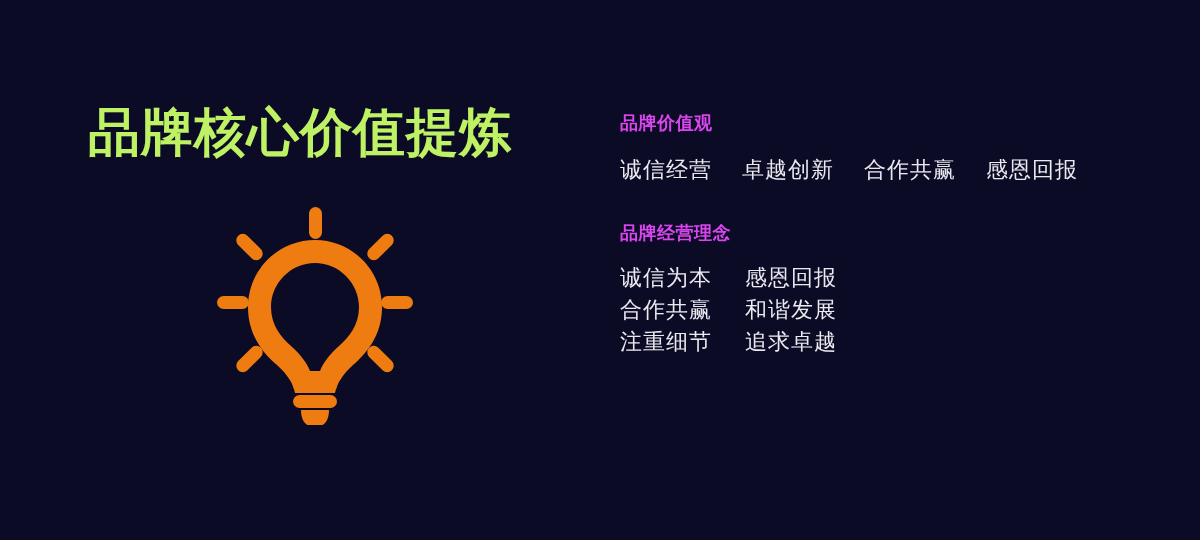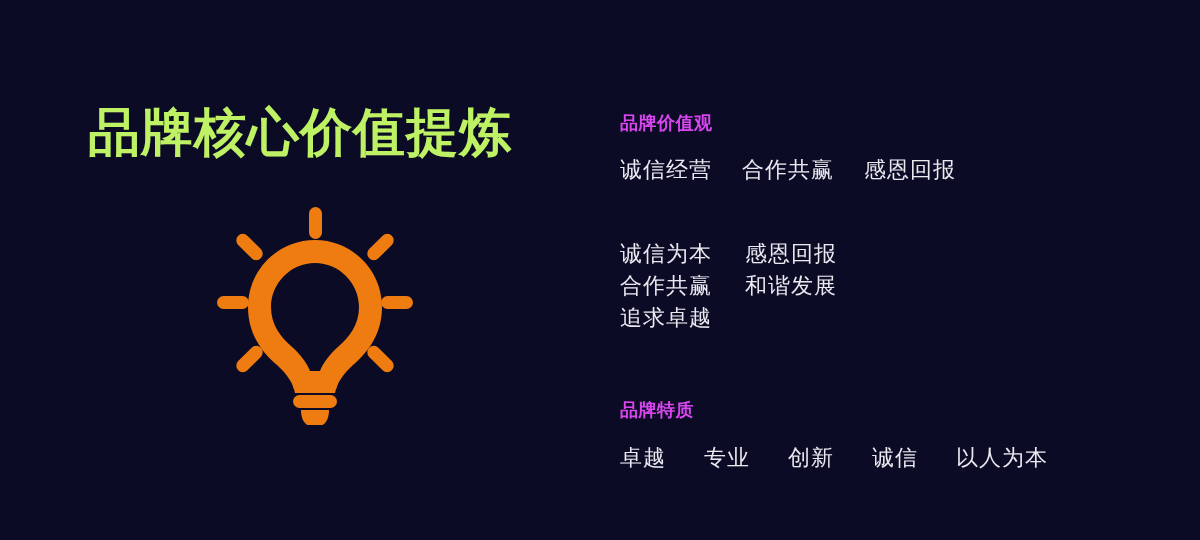--- a/index.html
+++ b/index.html
@@ -160,46 +160,39 @@
     </div>
 
   </div>
 
   <div id="right-panel">
 
     <div class="section" id="section-values">
       <div class="section-heading">品牌价值观</div>
       <div class="item-row">
         <span class="item">诚信经营</span>
+        <span class="item">卓越创新</span>
         <span class="item">合作共赢</span>
         <span class="item">感恩回报</span>
       </div>
     </div>
 
     <div class="section" id="section-philosophy">
+      <div class="section-heading">品牌经营理念</div>
       <div class="pairs">
         <div class="pair-row">
           <span class="pair-cell col-1">诚信为本</span>
           <span class="pair-cell col-2">感恩回报</span>
         </div>
         <div class="pair-row">
           <span class="pair-cell col-1">合作共赢</span>
           <span class="pair-cell col-2">和谐发展</span>
         </div>
         <div class="pair-row">
+          <span class="pair-cell col-1">注重细节</span>
           <span class="pair-cell col-2">追求卓越</span>
         </div>
       </div>
     </div>
 
-    <div class="section" id="section-traits">
-      <div class="section-heading">品牌特质</div>
-      <div class="item-row">
-        <span class="item">卓越</span>
-        <span class="item">专业</span>
-        <span class="item">创新</span>
-        <span class="item">诚信</span>
-        <span class="item">以人为本</span>
-      </div>
-    </div>
 
   </div>
 </div>
 
 </body></html>

